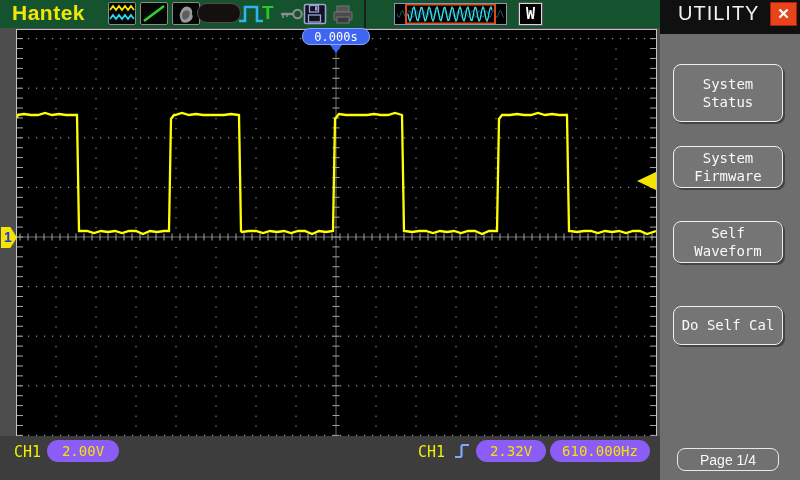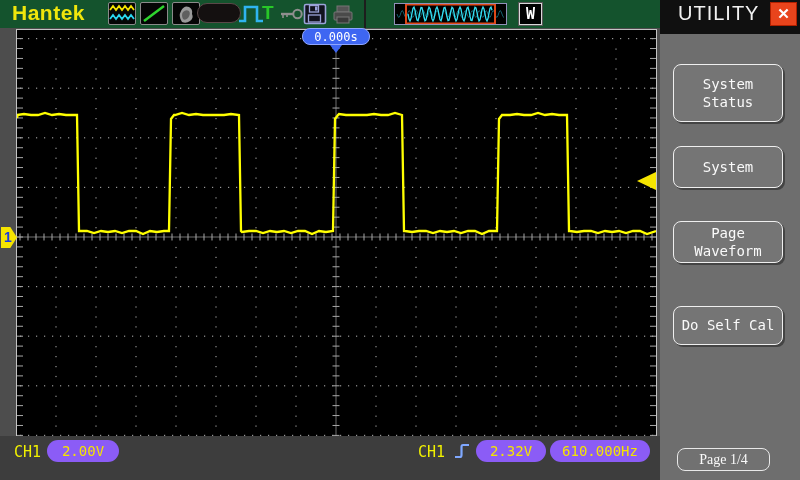--- a/index.html
+++ b/index.html
@@ -58,23 +58,23 @@
   .sheader { position:absolute; left:0; top:0; width:140px; height:34px; background:#101010; }
   .stitle { position:absolute; left:18px; top:2px; color:#f2f2f2; font-size:20px; letter-spacing:1px; }
   .xbtn { position:absolute; left:110px; top:2px; width:27px; height:24px; background:#e8441c;
           border:1px solid #b02000; color:#fff; font-size:15px; font-weight:bold;
           display:flex; align-items:center; justify-content:center; cursor:pointer; }
   .sbtn { position:absolute; left:13px; width:110px; background:#757575;
           border:1px solid #efefef; border-radius:8px; box-shadow:2px 2px 0 rgba(35,35,35,.55);
           color:#fafafa; font-size:14px; font-family:"DejaVu Sans Mono", monospace;
           text-align:center; display:flex; flex-direction:column; justify-content:center;
           line-height:1.3; cursor:pointer; }
-  .pagebtn { position:absolute; left:17px; top:448px; width:93px; height:23px; background:#717171;
+  .pagebtn { position:absolute; left:17px; top:448px; width:102px; height:23px; background:#717171;
              border:1px solid #e8e8e8; border-radius:8px; color:#fafafa; font-size:14px;
-             font-family:Liberation Serif, serif; display:flex; align-items:center;
+             font-family:Liberation Sans, sans-serif; display:flex; align-items:center;
              justify-content:center; cursor:pointer; }
 </style>
 </head>
 <body>
 
 <div id="stage">
 
   <div class="topbar">
     <div class="logo">Hantek</div>
 
@@ -1463,23 +1463,24 @@
     <div class="sheader">
       <div class="stitle">UTILITY</div>
       <div class="xbtn">✕</div>
     </div>
     <div class="sbtn" style="top:64px; height:58px;">
       <span>System</span>
       <span>Status</span>
     </div>
     <div class="sbtn" style="top:146px; height:42px;">
       <span>System</span>
+      <span>Firmware</span>
     </div>
     <div class="sbtn" style="top:221px; height:42px;">
-      <span>Page</span>
+      <span>Self</span>
       <span>Waveform</span>
     </div>
     <div class="sbtn" style="top:306px; height:39px;">
       <span>Do Self Cal</span>
     </div>
     <div class="pagebtn">Page 1/4</div>
   </div>
 
 </div>
 

